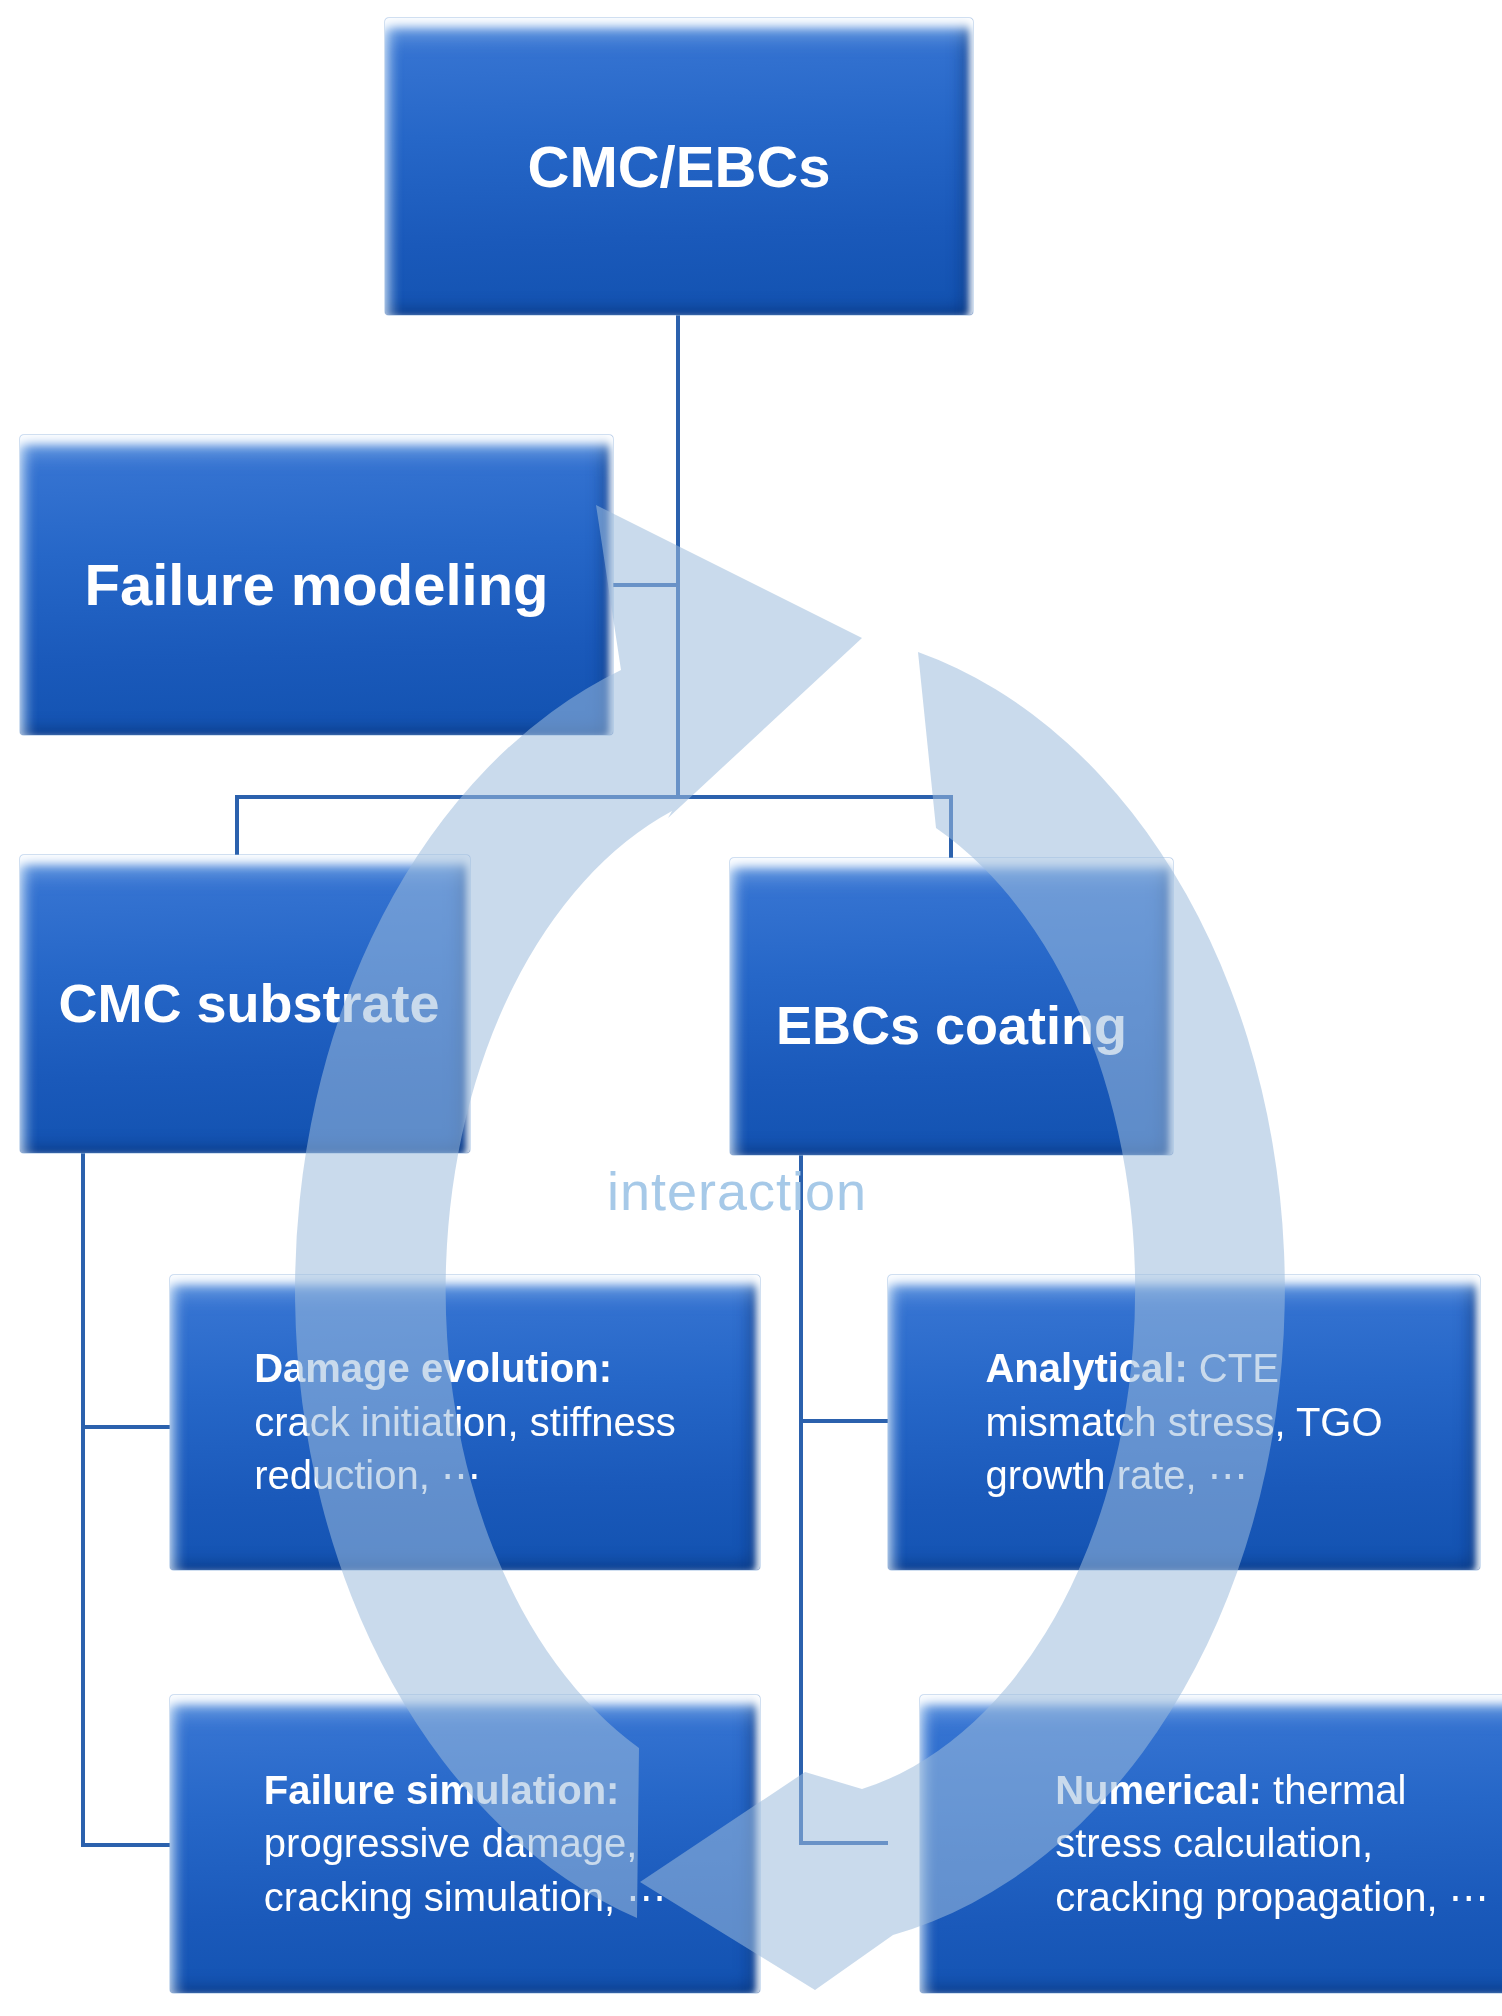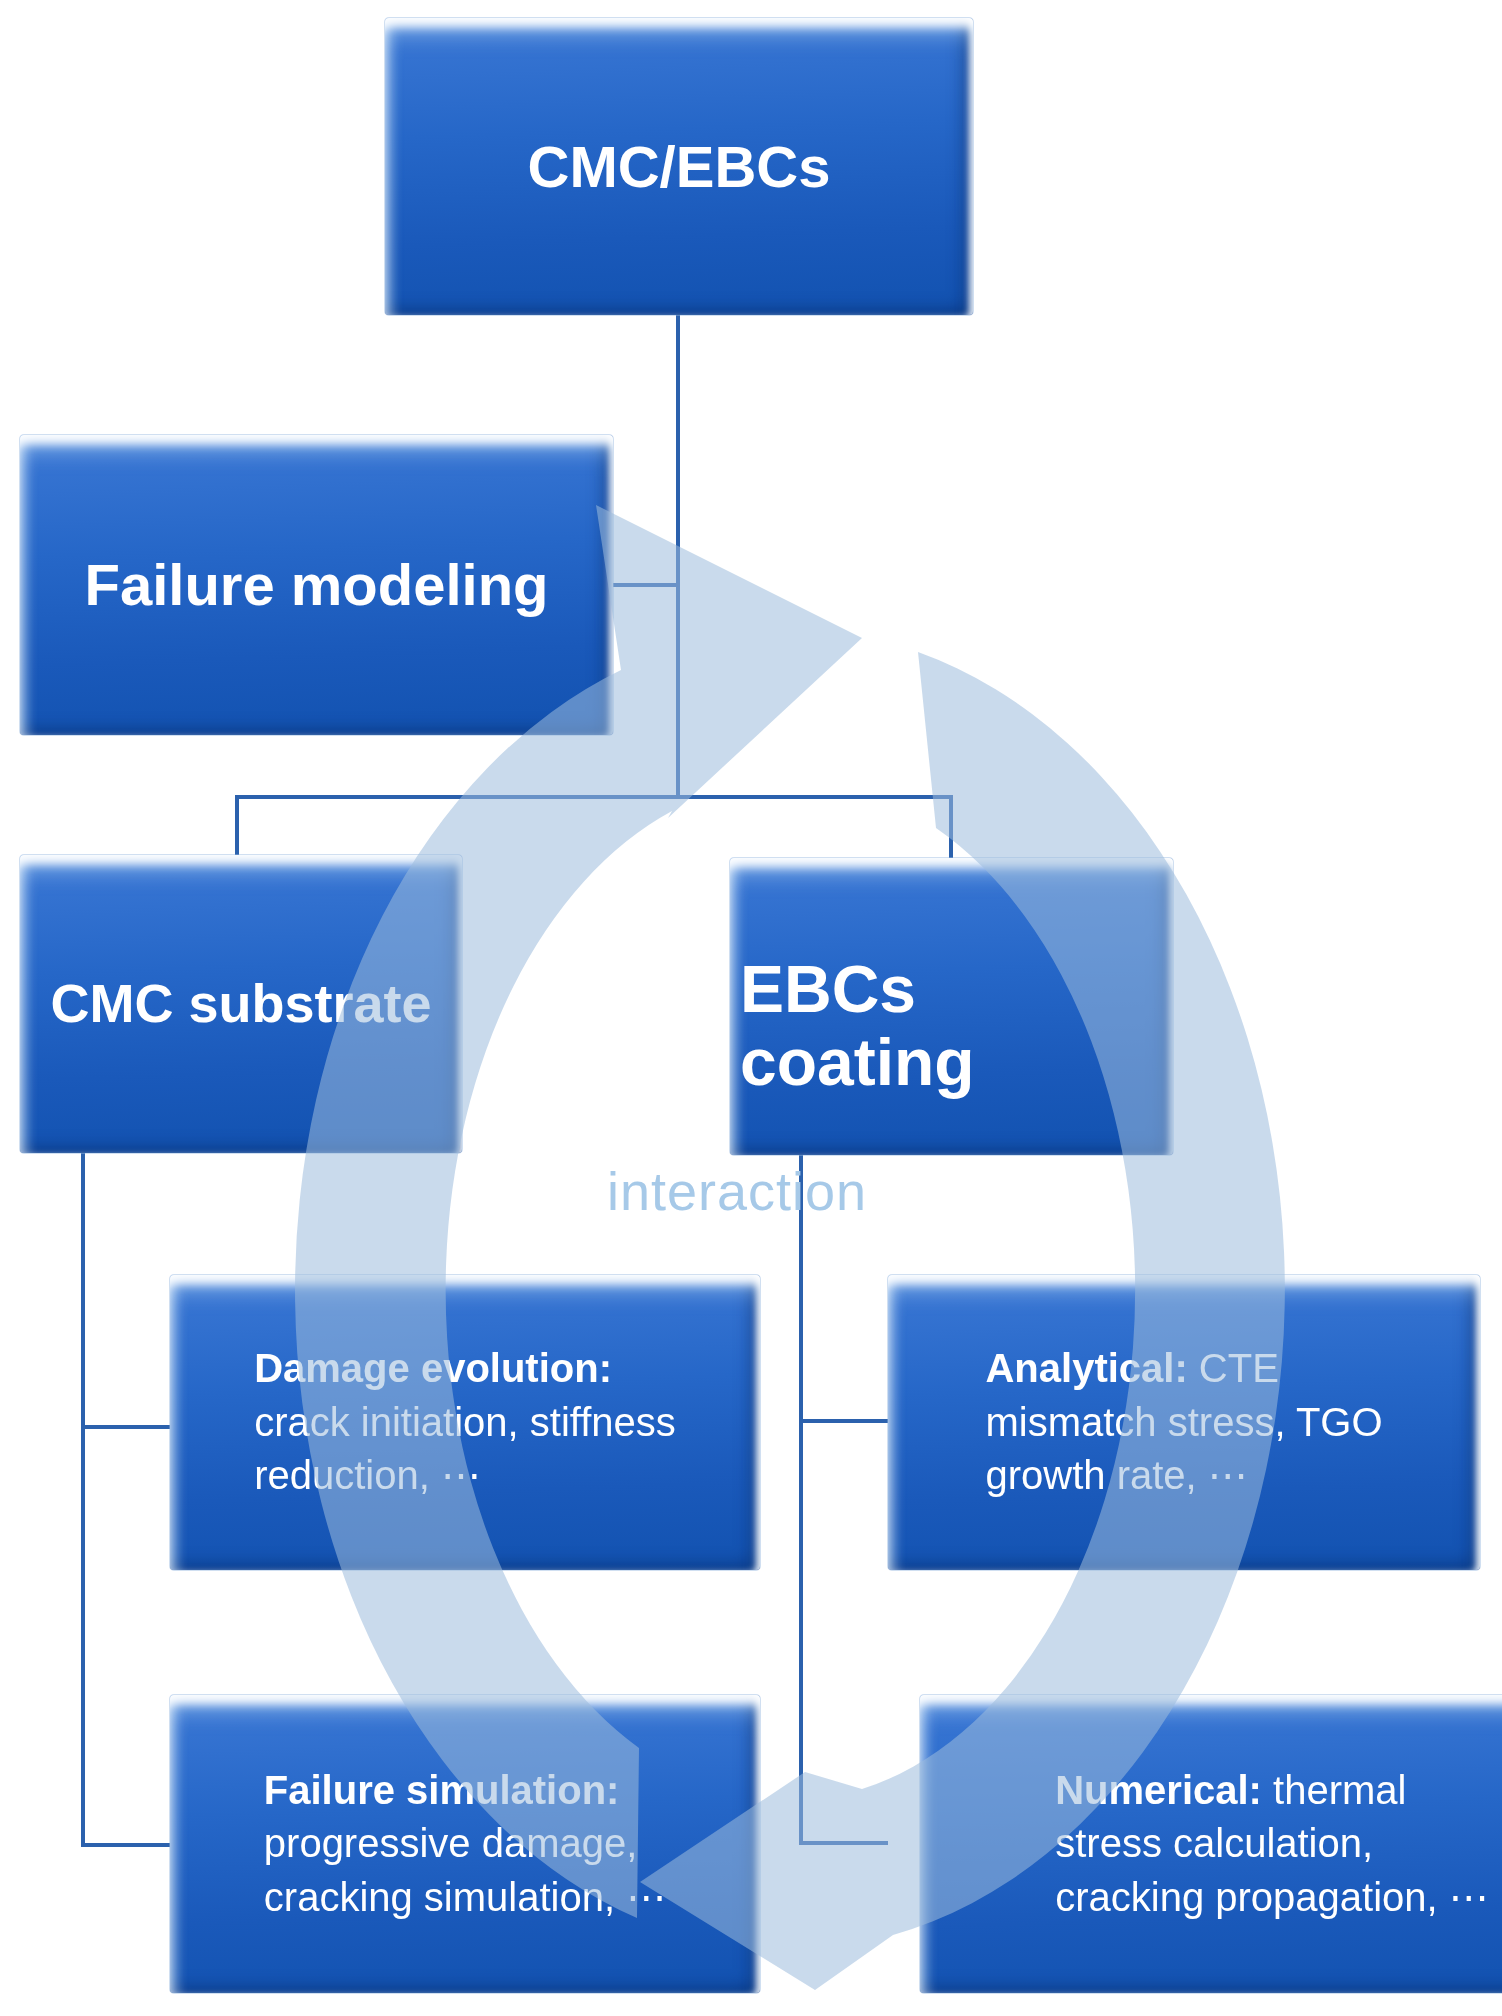--- a/index.html
+++ b/index.html
@@ -24,21 +24,21 @@
   .box .rich b{font-weight:700;}
   .conn{position:absolute;background:#2b61ad;z-index:1;}
   #cycle-svg{position:absolute;left:0;top:0;z-index:3;pointer-events:none;}
   #interaction-label{
     position:absolute;left:430px;top:1160px;width:614px;text-align:center;
     font-size:54px;font-weight:400;color:#a6c9e8;z-index:2;letter-spacing:1px;
   }
   
   #box-root{left:385px;top:18px;width:588px;height:297px;}
   #box-failure-modeling{left:20px;top:435px;width:593px;height:300px;}
-  #box-cmc-substrate{left:20px;top:855px;width:442px;height:298px;}
+  #box-cmc-substrate{left:20px;top:855px;width:442px;height:298px;padding-left:8px;}
   #box-ebcs-coating{left:730px;top:858px;width:443px;height:297px;}
   #box-damage-evolution{left:170px;top:1275px;width:590px;height:295px;}
   #box-analytical{left:888px;top:1275px;width:592px;height:295px;}
   #box-failure-simulation{left:170px;top:1695px;width:590px;height:298px;}
   #box-numerical{left:920px;top:1695px;width:704px;height:298px;}
   
   #c-v-center{left:676px;top:315px;width:4px;height:484px;}
   #c-h-fm{left:613px;top:583px;width:65px;height:4px;}
   #c-h-branch{left:235px;top:795px;width:718px;height:4px;}
   #c-v-stub-l{left:235px;top:795px;width:4px;height:62px;}
@@ -73,21 +73,21 @@
 
   <div class="box" id="box-failure-modeling">
     <div class="title">Failure modeling</div>
   </div>
 
   <div class="box" id="box-cmc-substrate">
     <div class="title" style="font-size:54px;">CMC substrate</div>
   </div>
 
   <div class="box" id="box-ebcs-coating">
-    <div class="title" style="font-size:66px;margin-top:38px;">EBCs coating</div>
+    <div class="title" style="font-size:54px;margin-top:38px;">EBCs coating</div>
   </div>
 
   <div class="box" id="box-damage-evolution">
     <div class="rich">
       <div><b>Damage evolution:</b><span></span></div>
       <div>crack initiation, stiffness</div>
       <div>reduction, ⋯</div>
     </div>
   </div>
 

